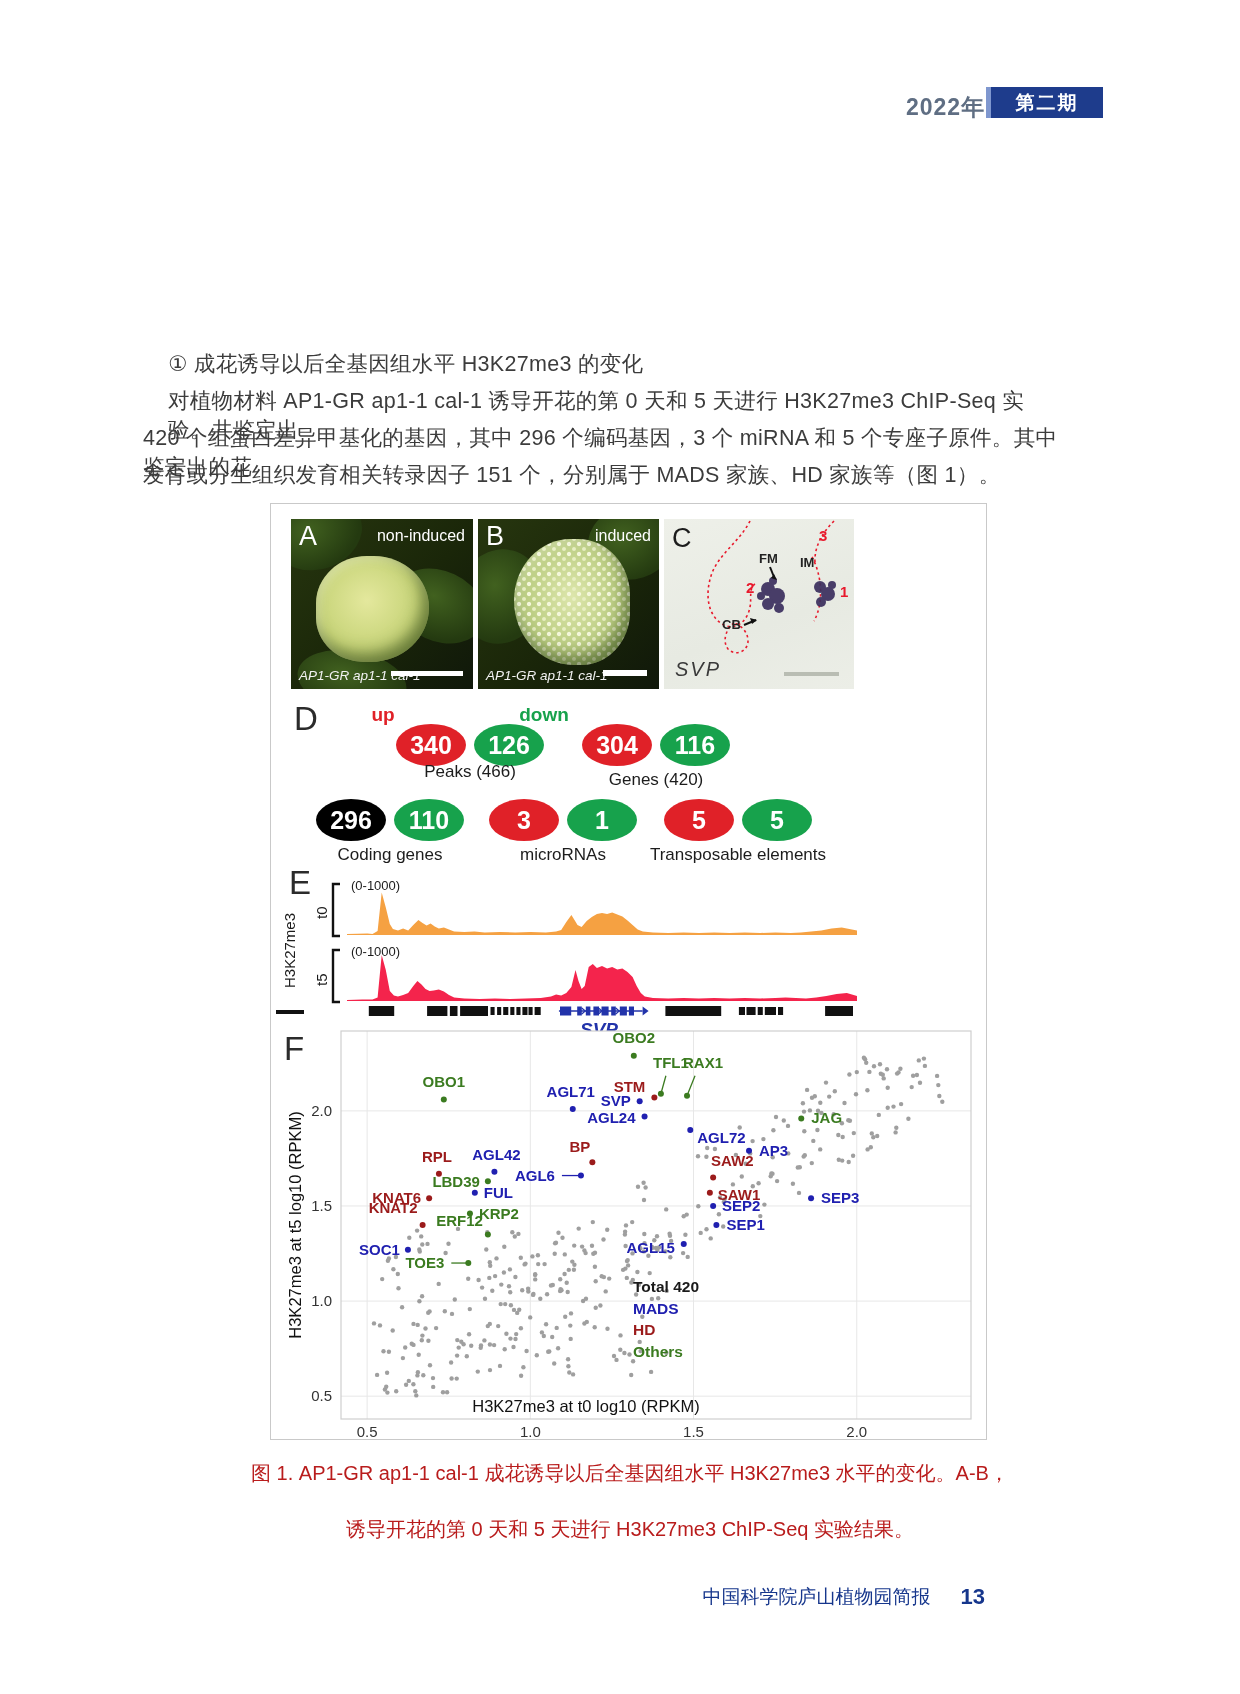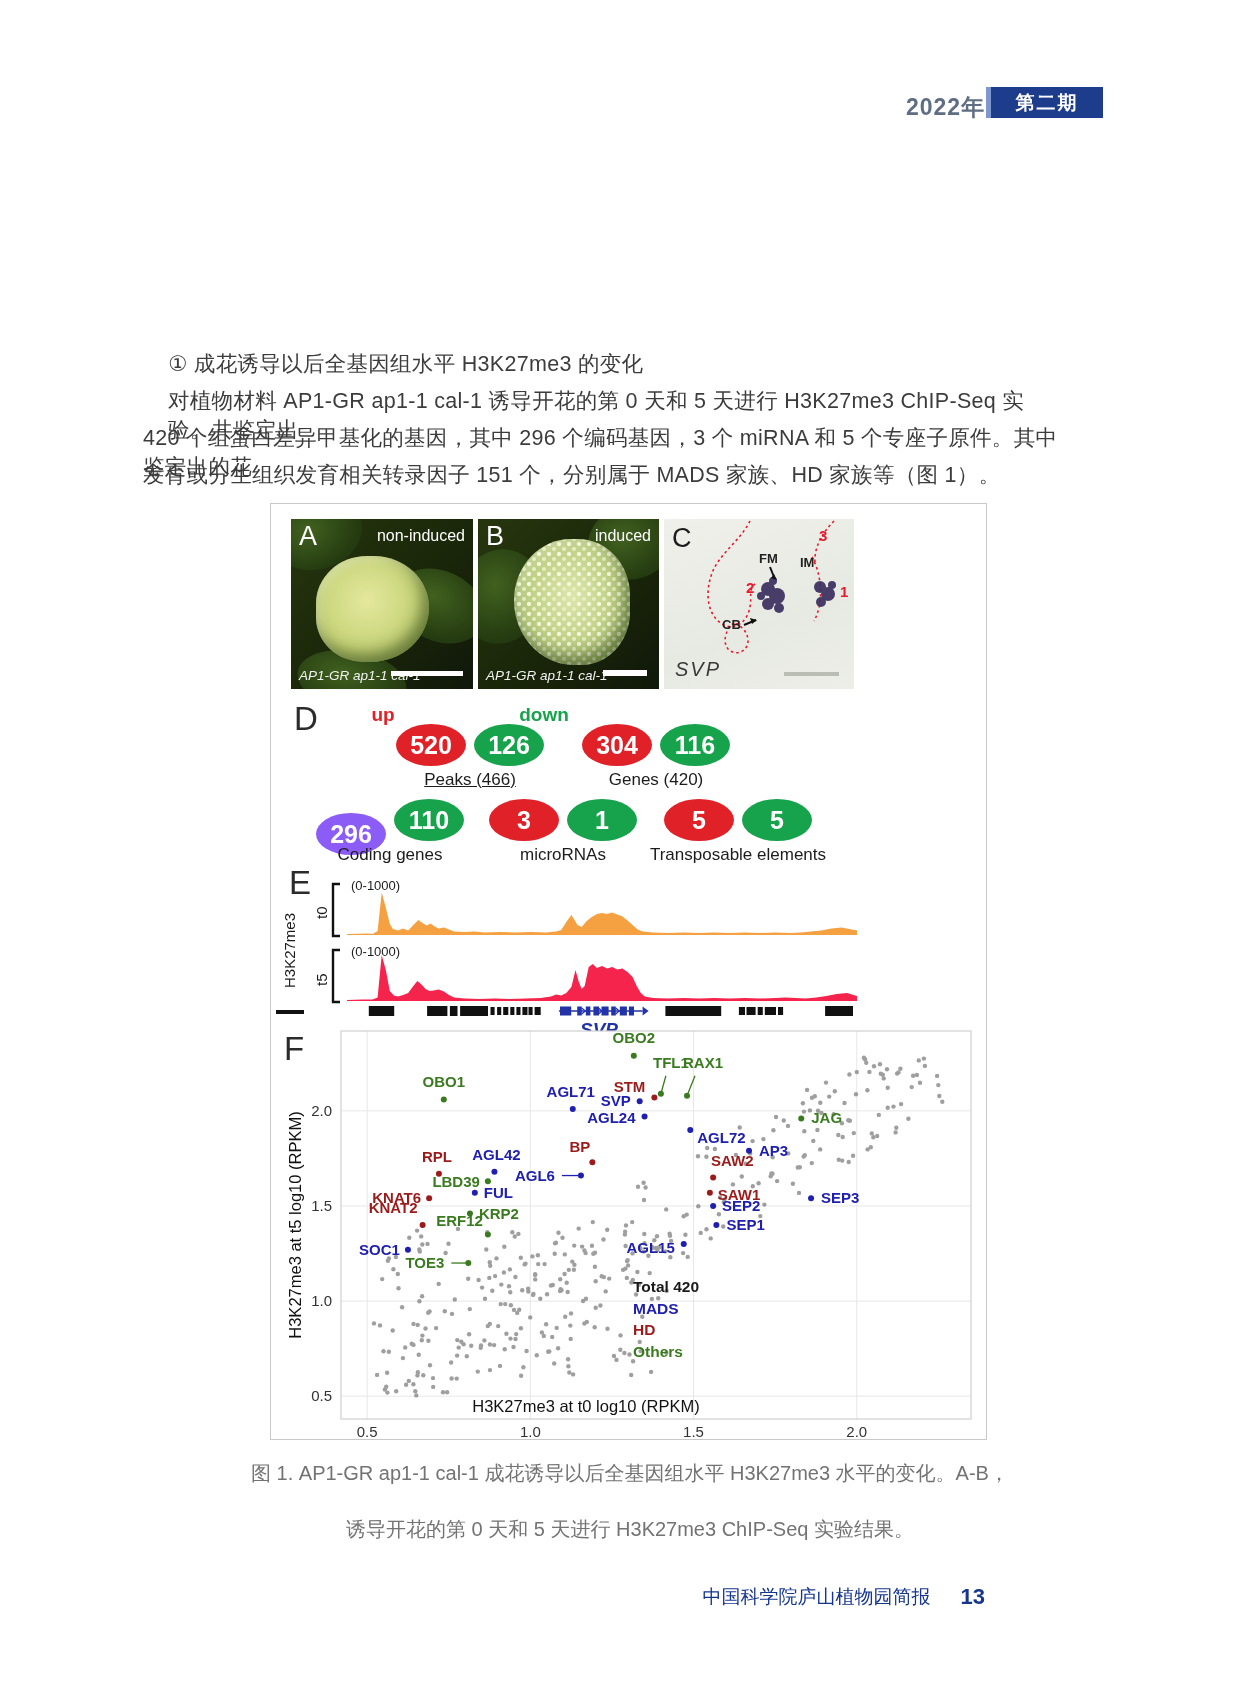--- a/index.html
+++ b/index.html
@@ -38,21 +38,21 @@
 
   
   .range-label{font-size:13px;color:#1c1c1c;}
   .vlab{writing-mode:vertical-rl;transform:rotate(180deg);font-size:15px;color:#1c1c1c;text-align:center;}
   .svp-label{width:80px;text-align:center;font-size:19px;font-style:italic;font-weight:bold;color:#2233aa;}
   .scalebar{width:28px;height:4px;background:#111;}
 
   svg text{font-family:"Liberation Sans","DejaVu Sans",sans-serif;}
 
   
-  .capline{left:240px;width:780px;text-align:center;font-size:20px;color:#737373;}
+  .capline{left:240px;width:780px;text-align:center;font-size:20px;color:#b91c1c;}
   .footer{right:255px;top:1584px;display:flex;align-items:flex-end;}
   .footer .j{font-size:19px;color:#16368c;}
   .footer .p{font-size:22px;font-weight:bold;color:#16368c;margin-left:30px;}
 </style>
 </head>
 <body>
 
 <div class="page">
 
   <div class="abs hdr-year">2022年</div>
@@ -126,27 +126,27 @@
       <div class="abs" style="left:82px;top:60px;font-size:15px;font-weight:bold;color:#e8192c;">2</div>
       <div class="abs" style="left:176px;top:64px;font-size:15px;font-weight:bold;color:#e8192c;">1</div>
       <div class="abs" style="left:155px;top:8px;font-size:15px;font-weight:bold;color:#e8192c;">3</div>
       <div class="c-gene">SVP</div>
     </div>
 
     <div class="abs panel-letter" style="left:23px;top:198px;">D</div>
     <div class="abs updown" style="left:82px;top:200px;width:60px;text-align:center;color:#e02128;">up</div>
     <div class="abs updown" style="left:238px;top:200px;width:70px;text-align:center;color:#17a24c;">down</div>
     <div id="ovals">
-        <div class="abs oval" style="left:125px;top:220px;background:#e02128;">520</div>
+        <div class="abs oval" style="left:125px;top:220px;background:#e02128;">340</div>
         <div class="abs oval" style="left:203px;top:220px;background:#17a24c;">126</div>
-        <div class="abs oval-cap" style="left:89px;top:266px;text-decoration:underline;">Peaks (466)</div>
+        <div class="abs oval-cap" style="left:89px;top:258px;">Peaks (466)</div>
         <div class="abs oval" style="left:311px;top:220px;background:#e02128;">304</div>
         <div class="abs oval" style="left:389px;top:220px;background:#17a24c;">116</div>
         <div class="abs oval-cap" style="left:275px;top:266px;">Genes (420)</div>
-        <div class="abs oval" style="left:45px;top:309px;background:#8b5cf6;">296</div>
+        <div class="abs oval" style="left:45px;top:295px;background:#000000;">296</div>
         <div class="abs oval" style="left:123px;top:295px;background:#17a24c;">110</div>
         <div class="abs oval-cap" style="left:9px;top:341px;">Coding genes</div>
         <div class="abs oval" style="left:218px;top:295px;background:#e02128;">3</div>
         <div class="abs oval" style="left:296px;top:295px;background:#17a24c;">1</div>
         <div class="abs oval-cap" style="left:182px;top:341px;">microRNAs</div>
         <div class="abs oval" style="left:393px;top:295px;background:#e02128;">5</div>
         <div class="abs oval" style="left:471px;top:295px;background:#17a24c;">5</div>
         <div class="abs oval-cap" style="left:357px;top:341px;">Transposable elements</div>
       </div>
 

